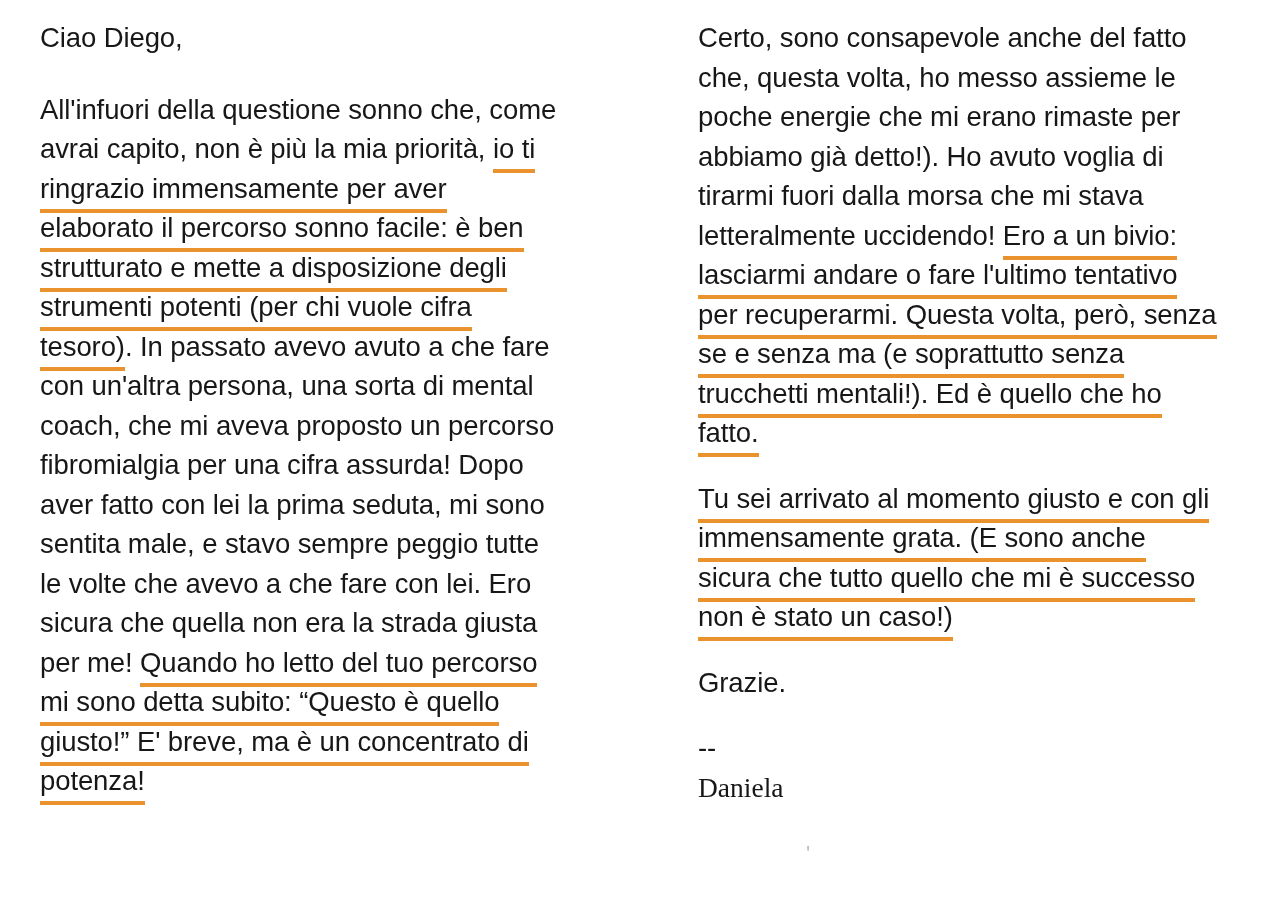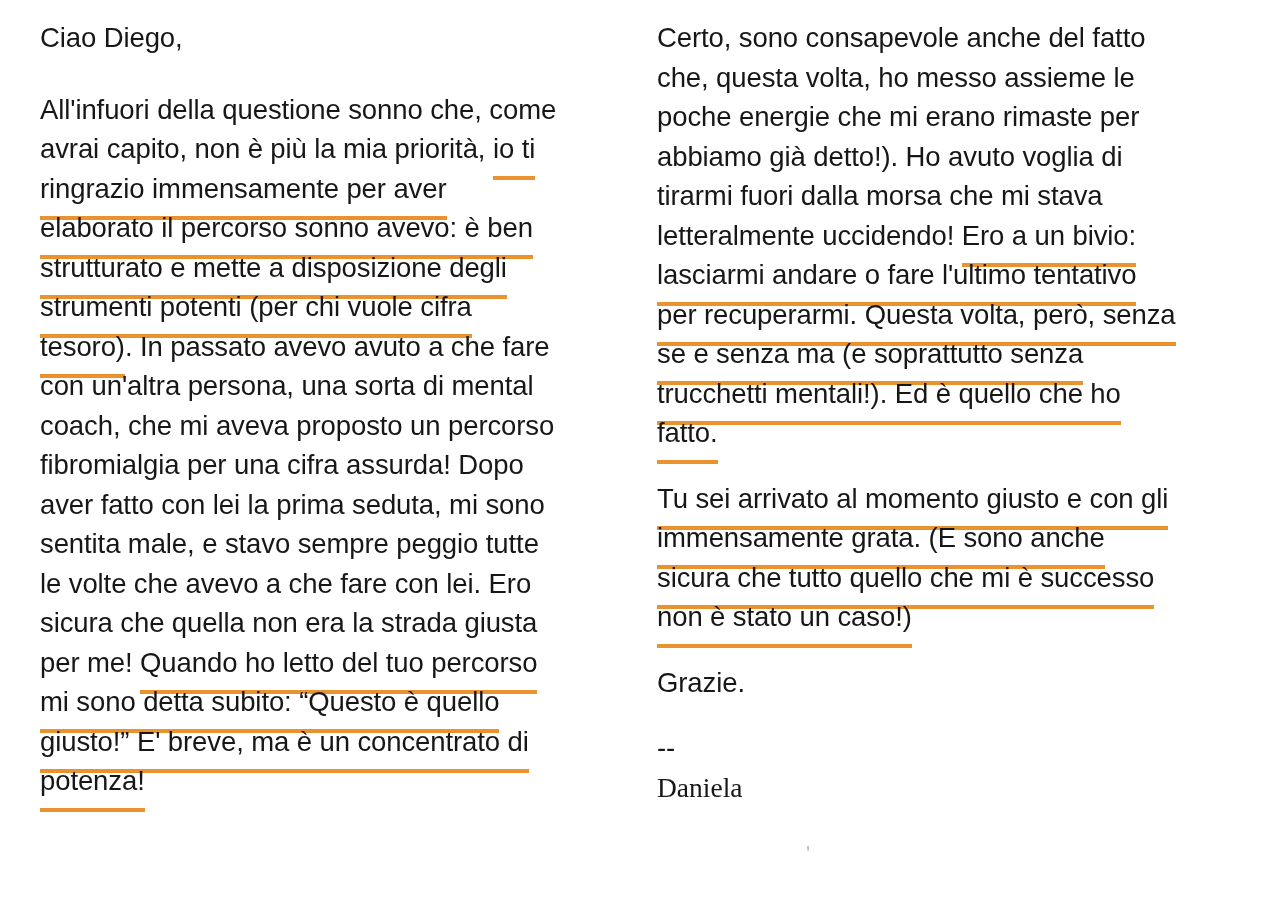--- a/index.html
+++ b/index.html
@@ -19,37 +19,37 @@
   .page {
     position: relative;
     width: 1280px;
     height: 899px;
     background: var(--bg);
     overflow: hidden;
   }
   .columns {
     display: flex;
     padding: 18px 0 0 40px;
-    gap: 79px;
+    gap: 120px;
   }
   .column {
     width: 538px;
     flex: 0 0 auto;
   }
   .para { margin: 0 0 26px 0; }
   .para.greeting { margin-bottom: 32px; }
   .para.signature { margin-bottom: 0; }
   .line {
     line-height: 39.5px;
     white-space: nowrap;
   }
   .seg { display: inline; }
   .seg.u {
     border-bottom: 4px solid var(--underline);
-    padding-bottom: 12px;
+    padding-bottom: 5px;
   }
   .seg.serif {
     font-family: Liberation Serif, serif;
     letter-spacing: 0;
   }
   .stray {
     position: absolute;
     left: 806px;
     top: 843px;
     font-size: 22px;
@@ -64,21 +64,21 @@
 <div class="page">
   <div class="columns">
       <div class="column">
         <div class="para greeting">
           <div class="line"><span class="seg">Ciao Diego,</span></div>
         </div>
         <div class="para body">
           <div class="line"><span class="seg">All'infuori della questione sonno che, come</span></div>
           <div class="line"><span class="seg">avrai capito, non è più la mia priorità, </span><span class="seg u">io ti</span></div>
           <div class="line"><span class="seg u">ringrazio immensamente per aver</span></div>
-          <div class="line"><span class="seg u">elaborato il percorso sonno avevo: è ben</span></div>
+          <div class="line"><span class="seg u">elaborato il percorso sonno facile: è ben</span></div>
           <div class="line"><span class="seg u">strutturato e mette a disposizione degli</span></div>
           <div class="line"><span class="seg u">strumenti potenti (per chi vuole cifra</span></div>
           <div class="line"><span class="seg u">tesoro)</span><span class="seg">. In passato avevo avuto a che fare</span></div>
           <div class="line"><span class="seg">con un'altra persona, una sorta di mental</span></div>
           <div class="line"><span class="seg">coach, che mi aveva proposto un percorso</span></div>
           <div class="line"><span class="seg">fibromialgia per una cifra assurda! Dopo</span></div>
           <div class="line"><span class="seg">aver fatto con lei la prima seduta, mi sono</span></div>
           <div class="line"><span class="seg">sentita male, e stavo sempre peggio tutte</span></div>
           <div class="line"><span class="seg">le volte che avevo a che fare con lei. Ero</span></div>
           <div class="line"><span class="seg">sicura che quella non era la strada giusta</span></div>

